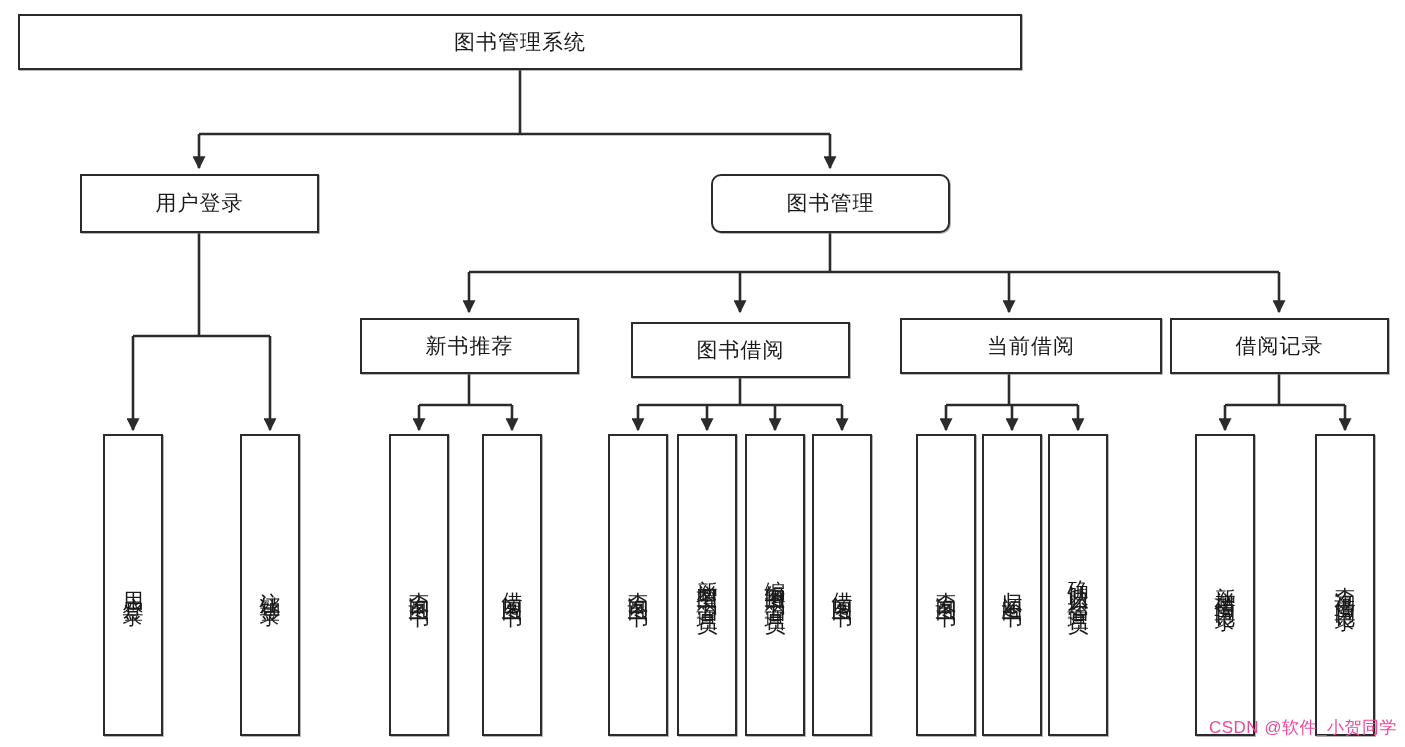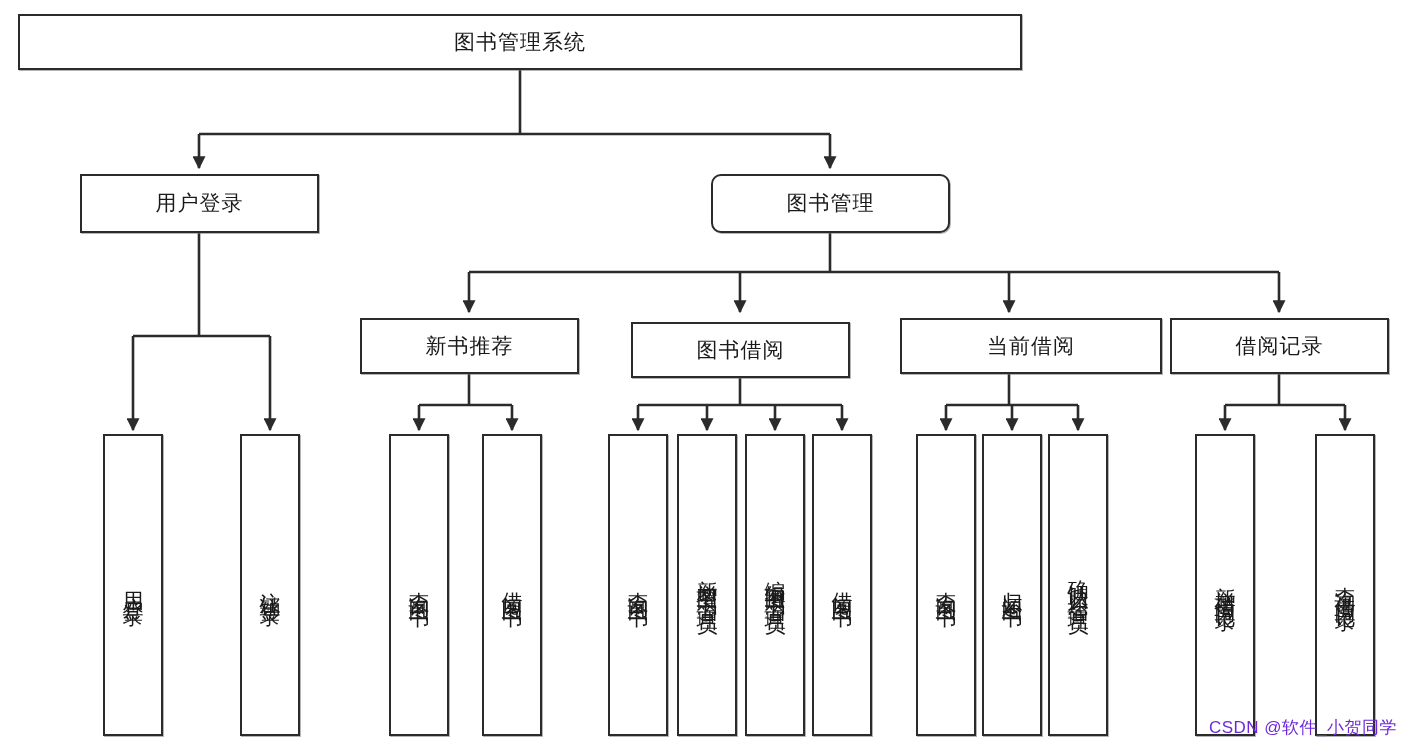--- a/index.html
+++ b/index.html
@@ -57,21 +57,21 @@
     font-size: 21px;
     letter-spacing: 5px;
     line-height: 1.05;
     max-height: 286px;
   }
   #watermark {
     position: absolute;
     right: 8px;
     bottom: 8px;
     font-size: 17px;
-    color: #6d28d9;
+    color: #ec4899;
     letter-spacing: 0.5px;
     white-space: nowrap;
     user-select: none;
   }
 </style>
 </head>
 <body>
 
 <div id="diagram-root">
 

